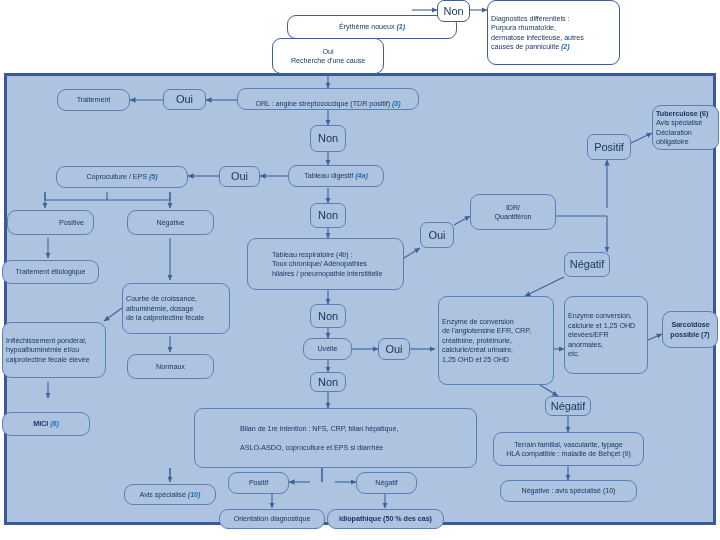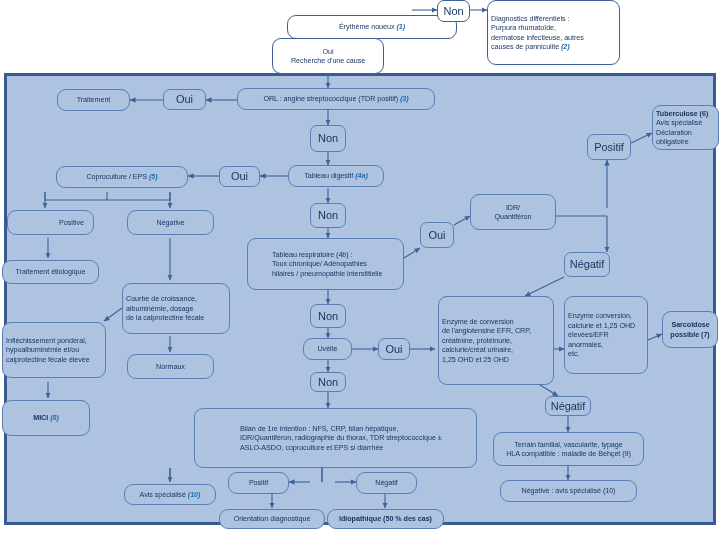--- a/index.html
+++ b/index.html
@@ -210,21 +210,21 @@
     </span>
   </div>
 
   <div class="node on-white" style="left:272px; top:38px; width:112px; height:36px;">
     <span>
       <span>Oui</span><br>
       <span>Recherche d'une cause</span>
     </span>
   </div>
 
-  <div class="node on-panel" style="left:237px; top:88px; width:198px; height:22px;">
+  <div class="node on-panel" style="left:237px; top:88px; width:182px; height:22px;align-items:flex-end;">
     <span><span>ORL : angine streptococcique (TDR positif)</span>
       <span class="ref">(3)</span></span>
   </div>
 
   <div class="node on-panel small-pill" style="left:163px; top:89px; width:43px; height:21px;">
     <span>Oui</span>
   </div>
 
   <div class="node on-panel" style="left:57px; top:89px; width:73px; height:22px;">
     <span>Traitement</span>
@@ -273,21 +273,21 @@
       <span>Infléchissement pondéral,</span><br>
       <span>hypoalbuminémie et/ou</span><br>
       <span>calprotectine fécale élevée</span>
     </span>
   </div>
 
   <div class="node on-panel" style="left:127px; top:354px; width:87px; height:25px;">
     <span>Normaux</span>
   </div>
 
-  <div class="node on-panel bold" style="left:2px; top:400px; width:88px; height:36px;">
+  <div class="node on-panel bold" style="left:2px; top:412px; width:88px; height:24px;">
     <span><span>MICI</span>
       <span class="ref">(8)</span></span>
   </div>
 
   <div class="node on-panel small-pill" style="left:310px; top:203px; width:36px; height:25px;">
     <span>Non</span>
   </div>
 
   <div class="node on-panel" style="left:247px; top:238px; width:157px; height:52px;padding-left:24px;">
     <span class="txt-left">
@@ -377,21 +377,21 @@
     </span>
   </div>
 
   <div class="node on-panel" style="left:500px; top:480px; width:137px; height:22px;">
     <span>Négative : avis spécialisé (10)</span>
   </div>
 
   <div class="node on-panel" style="left:194px; top:408px; width:283px; height:60px;padding-left:45px;">
     <span class="txt-left">
       <span>Bilan de 1re intention : NFS, CRP, bilan hépatique,</span><br>
-      <span>IDR/Quantiféron, radiographie du thorax, TDR streptococcique ±</span><br>
+      <br>
       <span>ASLO-ASDO, coproculture et EPS si diarrhée</span>
     </span>
   </div>
 
   <div class="node on-panel" style="left:124px; top:484px; width:92px; height:21px;">
     <span><span>Avis spécialisé</span>
       <span class="ref">(10)</span></span>
   </div>
 
   <div class="node on-panel" style="left:228px; top:472px; width:61px; height:22px;">

